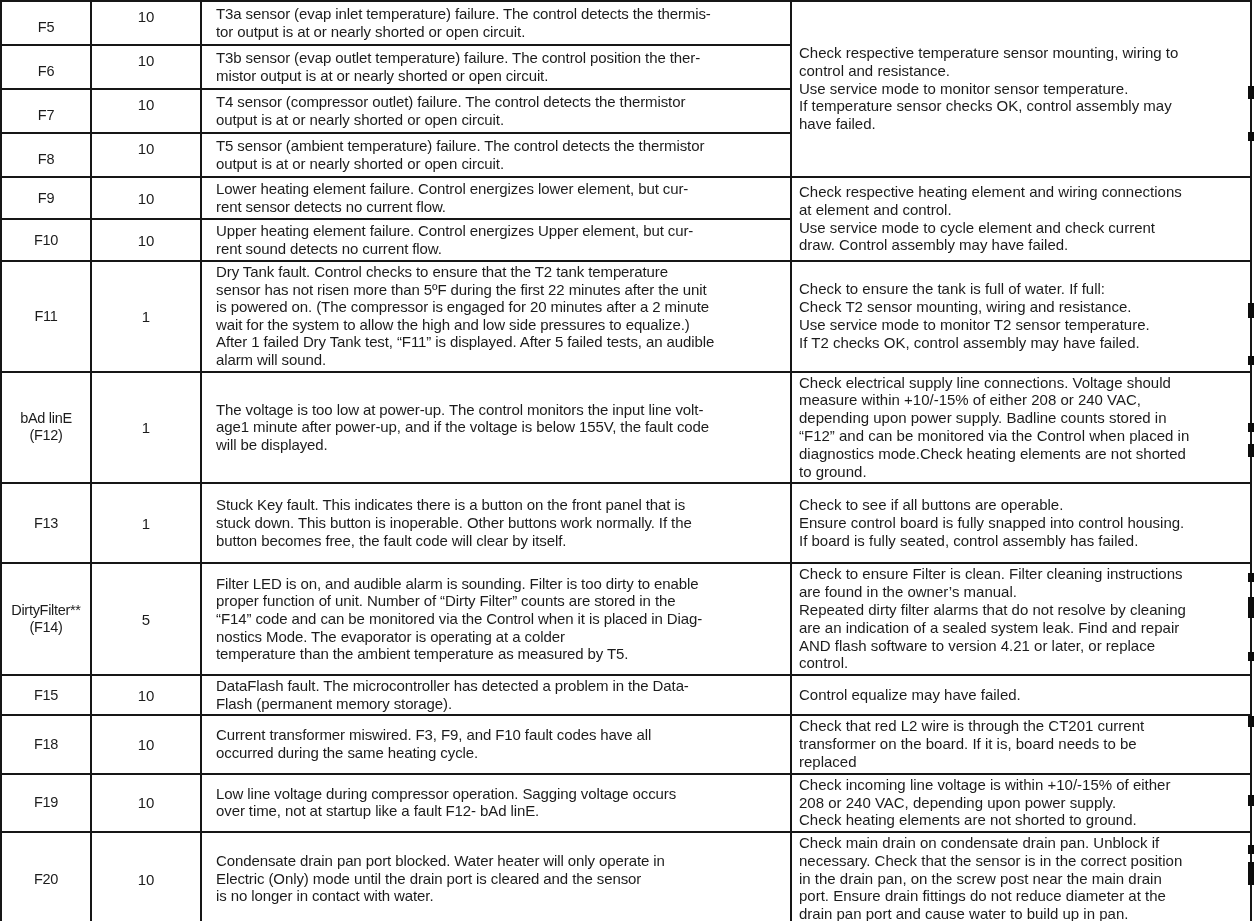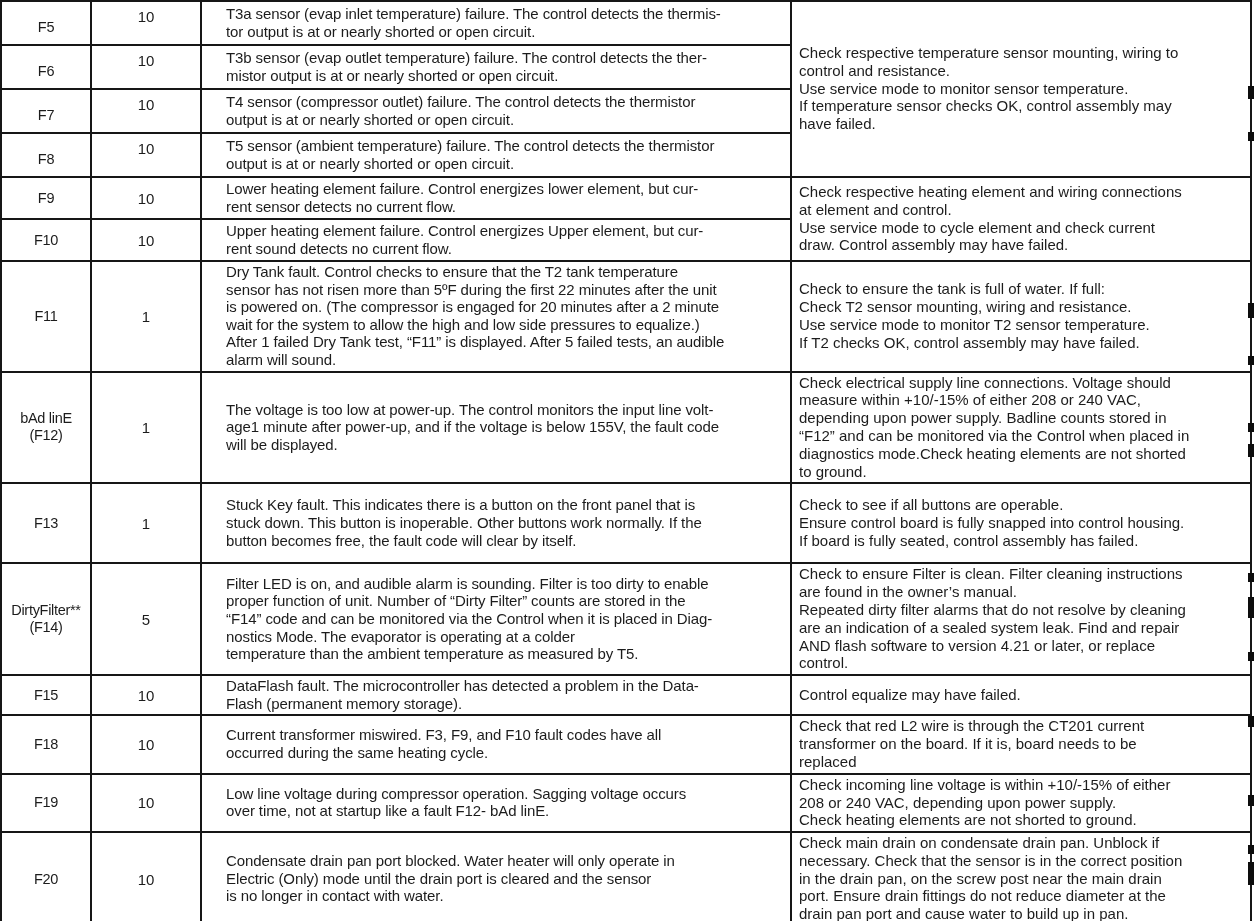--- a/index.html
+++ b/index.html
@@ -19,21 +19,21 @@
   }
   td.code{
     text-align:center;font-size:14.5px;letter-spacing:-0.3px;
     line-height:17px;white-space:pre-line;
   }
   td.count{
     text-align:center;font-size:15px;border-radius:19px;
   }
   td.desc{
     font-size:15px;line-height:17.6px;letter-spacing:-0.1px;
-    padding:1px 4px 2px 24px;vertical-align:top;white-space:pre-line;
+    padding:1px 4px 2px 14px;vertical-align:top;white-space:pre-line;
   }
   td.remedy{
     font-size:15px;line-height:17.8px;
     padding:1px 6px 2px 7px;vertical-align:top;white-space:pre-line;
   }
   td.remedy.middle{vertical-align:middle;}
   tr.group-top td.code{vertical-align:bottom;padding-bottom:8px;}
   tr.group-top td.count{vertical-align:top;padding-top:6px;}
   .scan-artifact{
     position:absolute;right:0;width:6px;background:#0d0d0d;
@@ -57,21 +57,21 @@
 tor output is at or nearly shorted or open circuit.</td>
         <td class="remedy middle" rowspan="4">Check respective temperature sensor mounting, wiring to
 control and resistance.
 Use service mode to monitor sensor temperature.
 If temperature sensor checks OK, control assembly may
 have failed.</td>
       </tr>
       <tr class="group-top" style="height: 44px;">
         <td class="code">F6</td>
         <td class="count">10</td>
-        <td class="desc">T3b sensor (evap outlet temperature) failure.  The control detects the ther-
+        <td class="desc">T3b sensor (evap outlet temperature) failure.  The control position the ther-
 mistor output is at or nearly shorted or open circuit.</td>
       </tr>
       <tr class="group-top" style="height: 44px;">
         <td class="code">F7</td>
         <td class="count">10</td>
         <td class="desc">T4 sensor (compressor outlet) failure.  The control detects the thermistor
 output is at or nearly shorted or open circuit.</td>
       </tr>
       <tr class="group-top" style="height: 44px;">
         <td class="code">F8</td>

